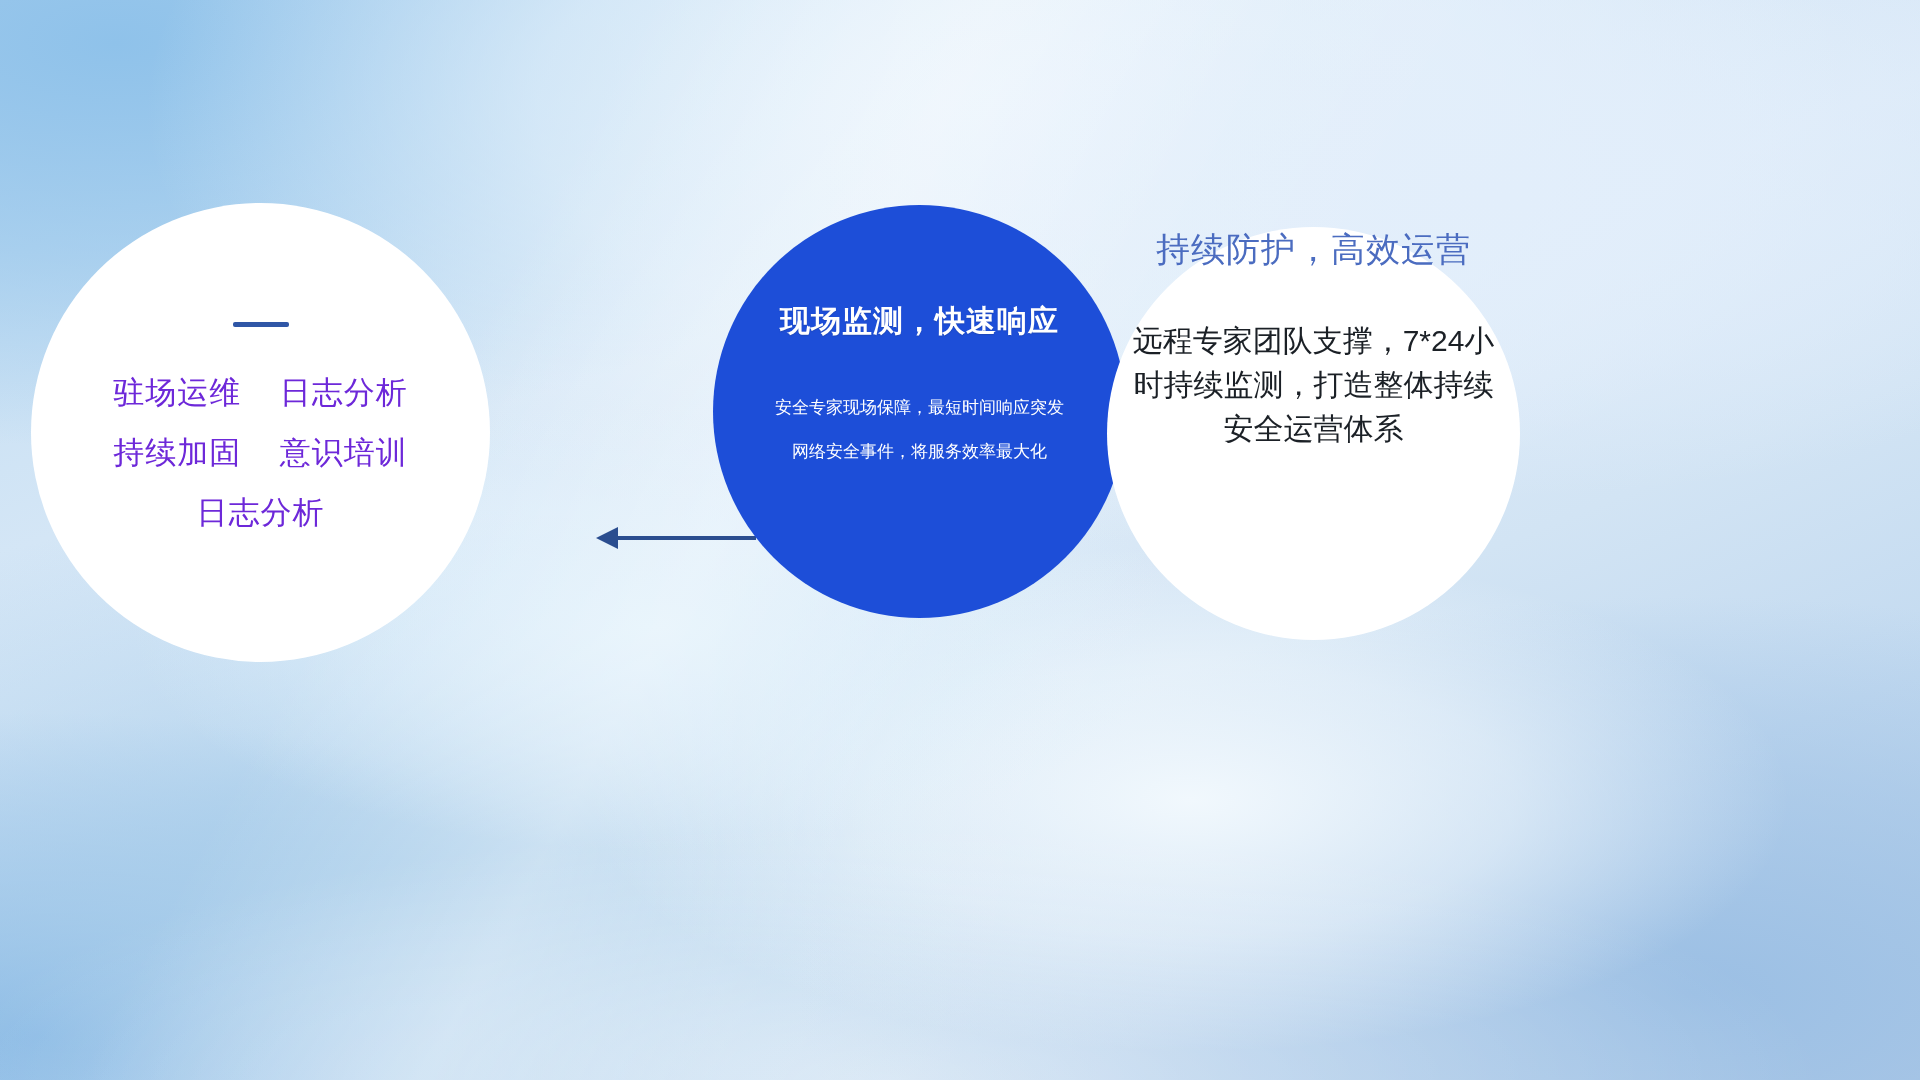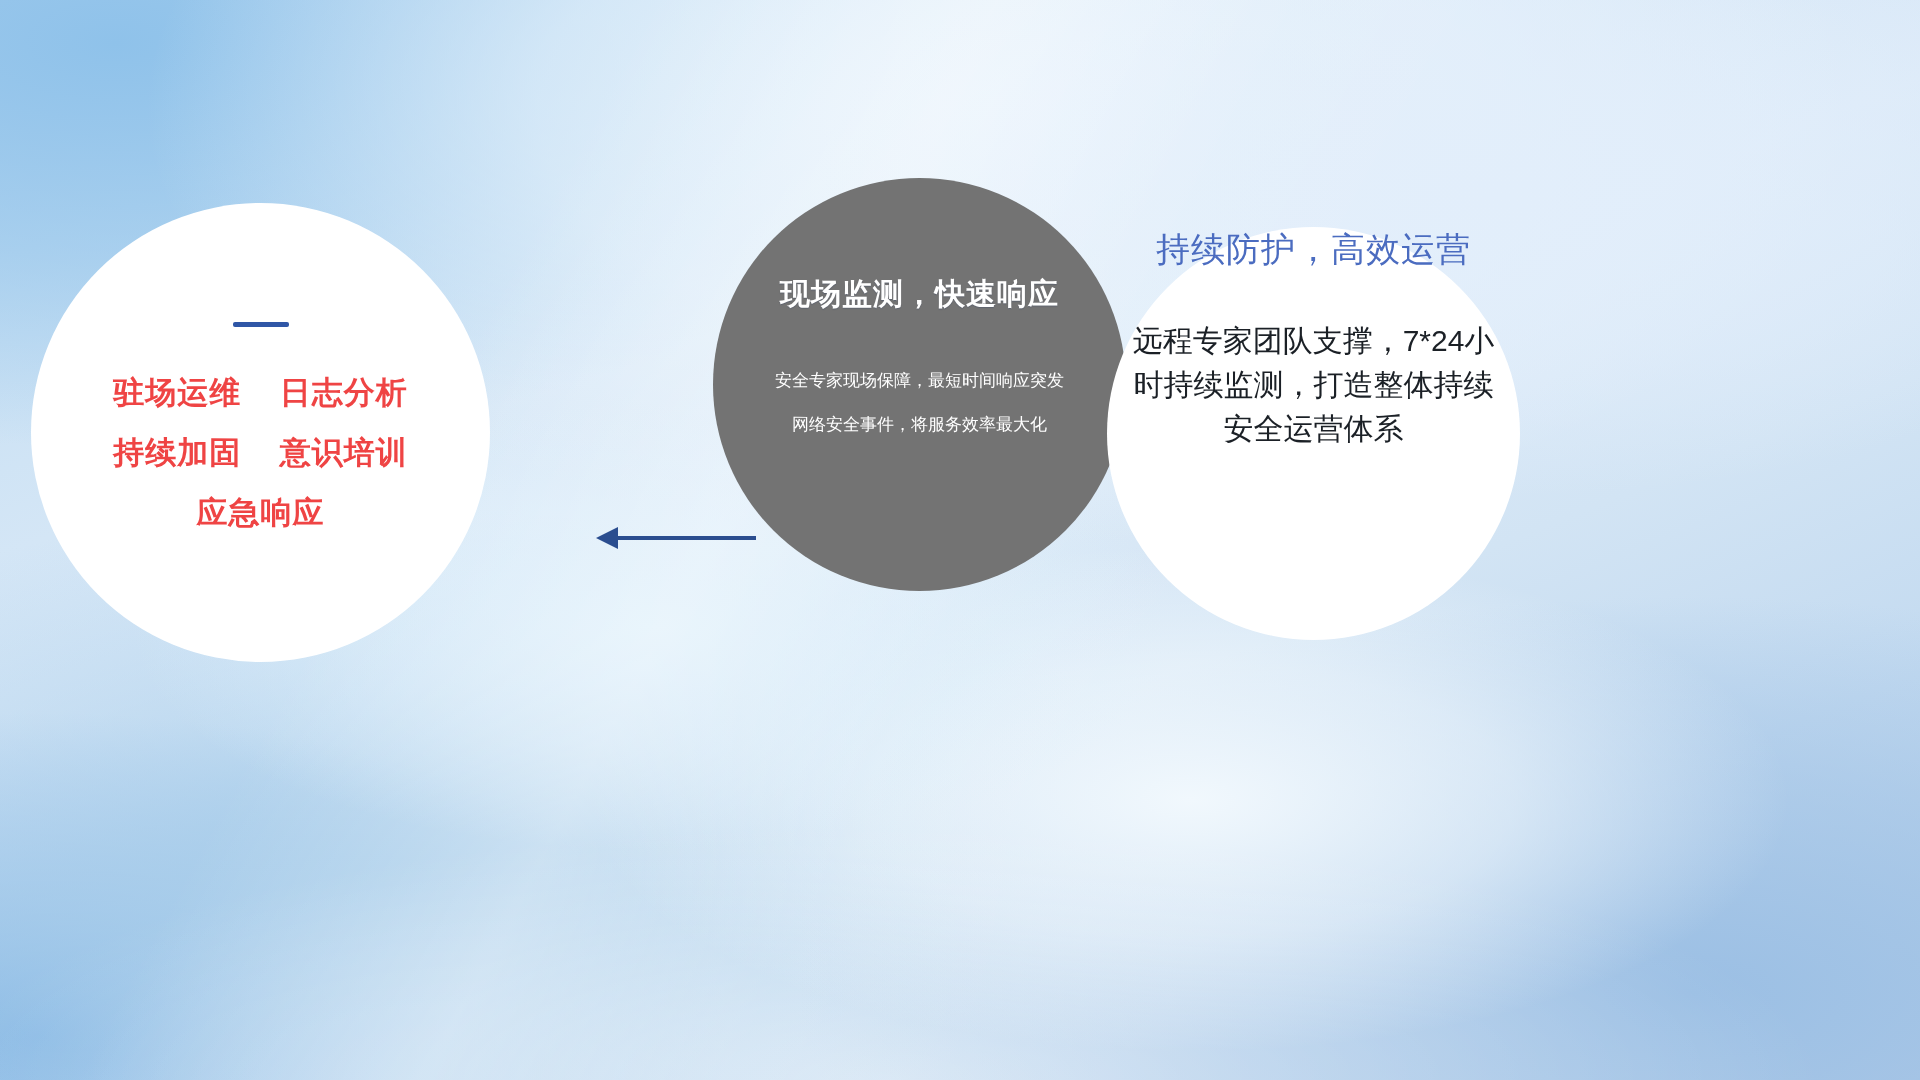--- a/index.html
+++ b/index.html
@@ -65,31 +65,31 @@
     display:flex;flex-direction:column;align-items:center;
   }
   #circle-left .dash{
     width:56px;height:5px;background:#2f56a6;border-radius:2px;
     margin-top:119px;
   }
   .left-lines{
     margin-top:36px;
     width:100%;
     text-align:center;
-    color:#ef4444;
-    font-weight:bold;
+    color:#6d28d9;
+    font-weight:normal;
     font-size:31px;
     line-height:60px;
     letter-spacing:1px;
   }
   .left-lines .row{white-space:pre;}
 
   #circle-mid{
-    left:713px;top:178px;width:413px;height:413px;
-    background:#737373;
+    left:713px;top:205px;width:413px;height:413px;
+    background:#1d4ed8;
     text-decoration:underline;
   }
   #circle-mid .inner{
     position:absolute;left:0;top:0;width:413px;height:413px;
     display:flex;flex-direction:column;align-items:center;
   }
   #circle-mid .title{
     margin-top:96px;
     font-size:30px;font-weight:bold;color:#ffffff;
     white-space:nowrap;letter-spacing:1px;
@@ -158,17 +158,17 @@
       <div class="title">持续防护，高效运营</div>
       <div class="body">远程专家团队支撑，7*24小时持续监测，打造整体持续安全运营体系</div>
     </div>
   </div>
 
   <div class="circle" id="circle-left">
     <div class="dash"></div>
     <div class="left-lines">
       <div class="row">驻场运维    日志分析</div>
       <div class="row">持续加固    意识培训</div>
-      <div class="row">应急响应</div>
+      <div class="row">日志分析</div>
     </div>
   </div>
 
 </div>
 
 </body></html>

